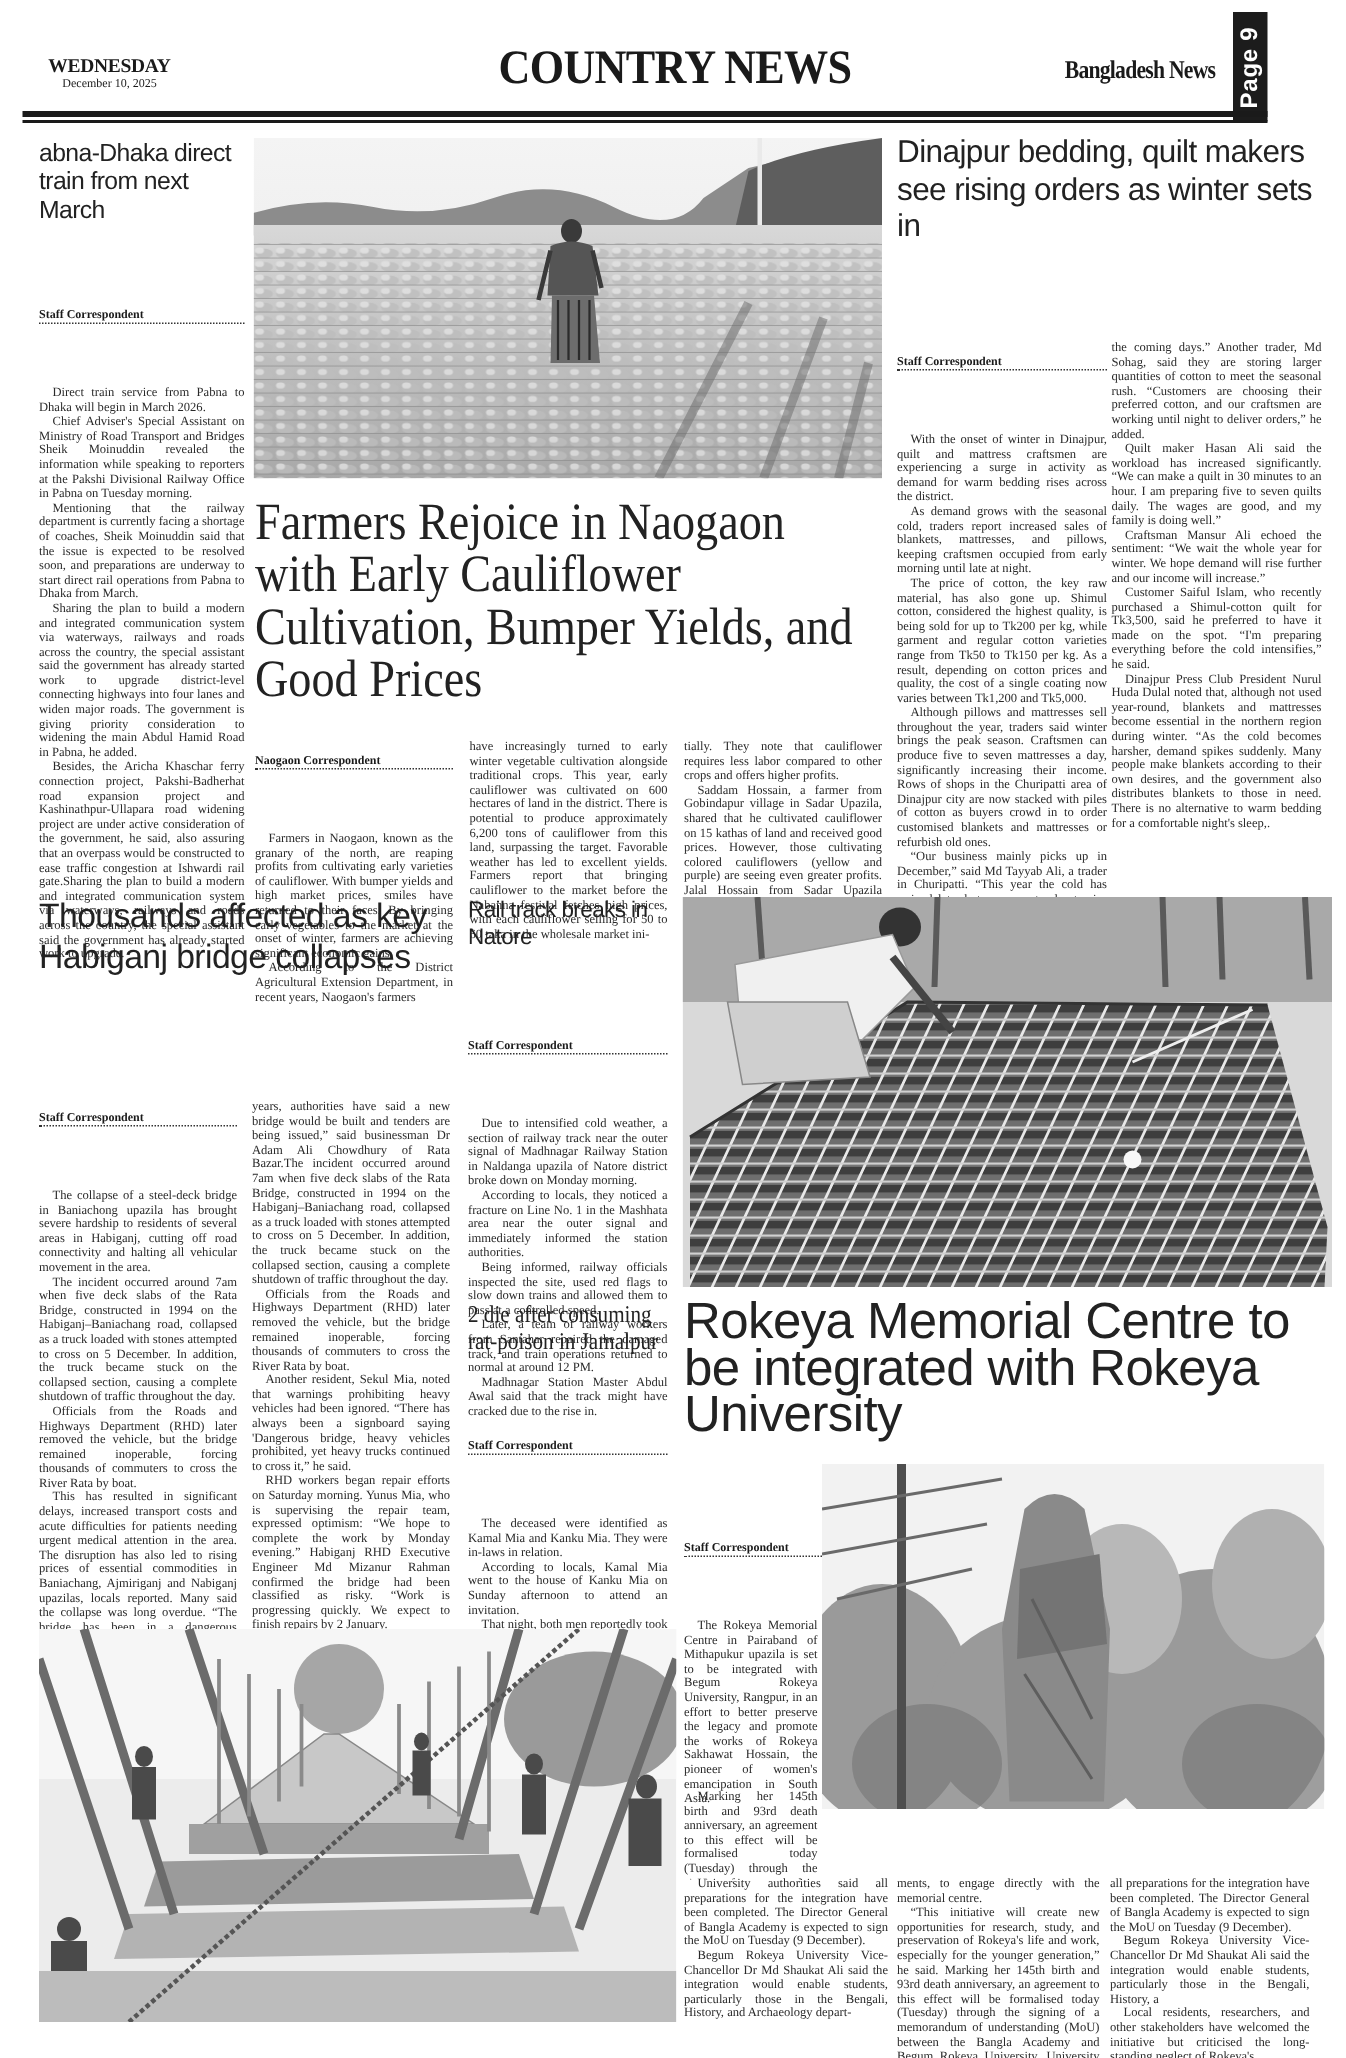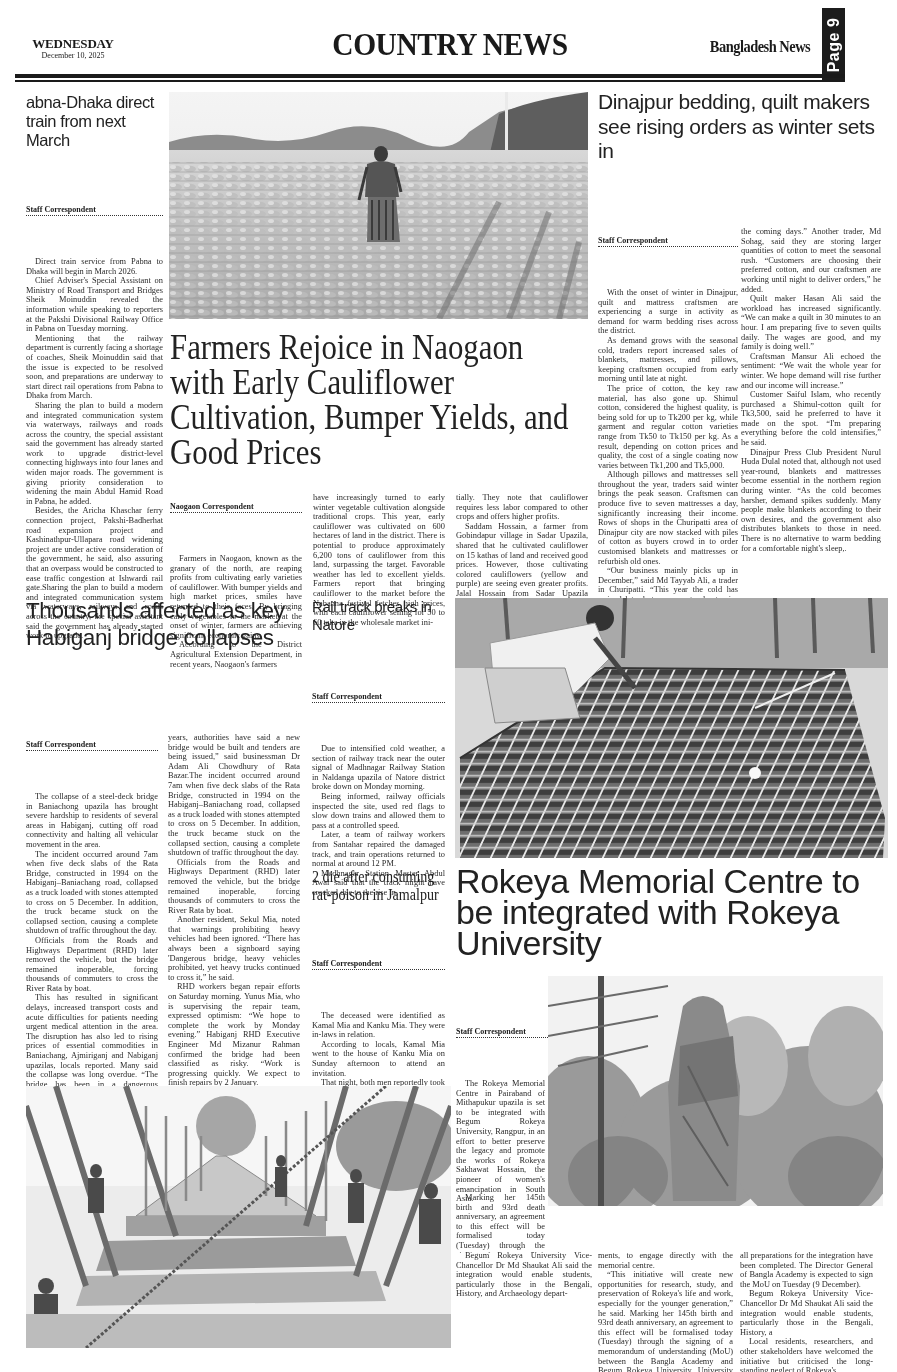--- a/index.html
+++ b/index.html
@@ -139,20 +139,21 @@
   <p>Officials from the Roads and Highways Department (RHD) later removed the vehicle, but the bridge remained inoperable, forcing thousands of commuters to cross the River Rata by boat.</p>
   <p>Another resident, Sekul Mia, noted that warnings prohibiting heavy vehicles had been ignored. “There has always been a signboard saying 'Dangerous bridge, heavy vehicles prohibited, yet heavy trucks continued to cross it,” he said.</p>
   <p>RHD workers began repair efforts on Saturday morning. Yunus Mia, who is supervising the repair team, expressed optimism: “We hope to complete the work by Monday evening.” Habiganj RHD Executive Engineer Md Mizanur Rahman confirmed the bridge had been classified as risky. “Work is progressing quickly. We expect to finish repairs by 2 January.</p>
 </div>
 
 <div class="abs hl" style="left:312px; top:598px; width:140px; font-size:15px; line-height:18px;">Rail track breaks in Natore</div>
 <div class="abs" style="left:312px; top:648px; width:133px;">
   <div class="byline">Staff Correspondent</div>
   <div class="col">
     <p>Due to intensified cold weather, a section of railway track near the outer signal of Madhnagar Railway Station in Naldanga upazila of Natore district broke down on Monday morning.</p>
+    <p>According to locals, they noticed a fracture on Line No. 1 in the Mashhata area near the outer signal and immediately informed the station authorities.</p>
     <p>Being informed, railway officials inspected the site, used red flags to slow down trains and allowed them to pass at a controlled speed.</p>
     <p>Later, a team of railway workers from Santahar repaired the damaged track, and train operations returned to normal at around 12 PM.</p>
     <p>Madhnagar Station Master Abdul Awal said that the track might have cracked due to the rise in.</p>
   </div>
 </div>
 
 <div class="abs hl-narrow" style="left:312px; top:868px; width:155px; font-size:16px; line-height:18px; transform:scaleX(0.88);">2 die after consuming rat-poison in Jamalpur</div>
 <div class="abs" style="left:312px; top:915px; width:133px;">
   <div class="byline">Staff Correspondent</div>
   <div class="col">
@@ -197,20 +198,21 @@
 <div class="abs" style="left:456px; top:983px; width:136px;">
   <div class="byline">Staff Correspondent</div>
   <div class="col" style="width:89px;">
     <p>The Rokeya Memorial Centre in Pairaband of Mithapukur upazila is set to be integrated with Begum Rokeya University, Rangpur, in an effort to better preserve the legacy and promote the works of Rokeya Sakhawat Hossain, the pioneer of women's emancipation in South Asia.</p>
   </div>
 </div>
 <div class="abs col" style="left:456px; top:1152px; width:89px; height:60px; overflow:hidden;">
   <p>Marking her 145th birth and 93rd death anniversary, an agreement to this effect will be formalised today (Tuesday) through the signing of a memorandum of understanding (MoU) between the Bangla Academy and Begum Rokeya University.</p>
 </div>
 <div class="abs col" style="left:456px; top:1210px; width:136px;">
+  <p>University authorities said all preparations for the integration have been completed. The Director General of Bangla Academy is expected to sign the MoU on Tuesday (9 December).</p>
   <p>Begum Rokeya University Vice-Chancellor Dr Md Shaukat Ali said the integration would enable students, particularly those in the Bengali, History, and Archaeology depart-</p>
 </div>
 <div class="abs col" style="left:598px; top:1210px; width:135px;">
   <p class="noind">ments, to engage directly with the memorial centre.</p>
   <p>“This initiative will create new opportunities for research, study, and preservation of Rokeya's life and work, especially for the younger generation,” he said. Marking her 145th birth and 93rd death anniversary, an agreement to this effect will be formalised today (Tuesday) through the signing of a memorandum of understanding (MoU) between the Bangla Academy and Begum Rokeya University. University authorities said</p>
 </div>
 <div class="abs col" style="left:740px; top:1210px; width:133px;">
   <p class="noind">all preparations for the integration have been completed. The Director General of Bangla Academy is expected to sign the MoU on Tuesday (9 December).</p>
   <p>Begum Rokeya University Vice-Chancellor Dr Md Shaukat Ali said the integration would enable students, particularly those in the Bengali, History, a</p>
   <p>Local residents, researchers, and other stakeholders have welcomed the initiative but criticised the long-standing neglect of Rokeya's.</p>

